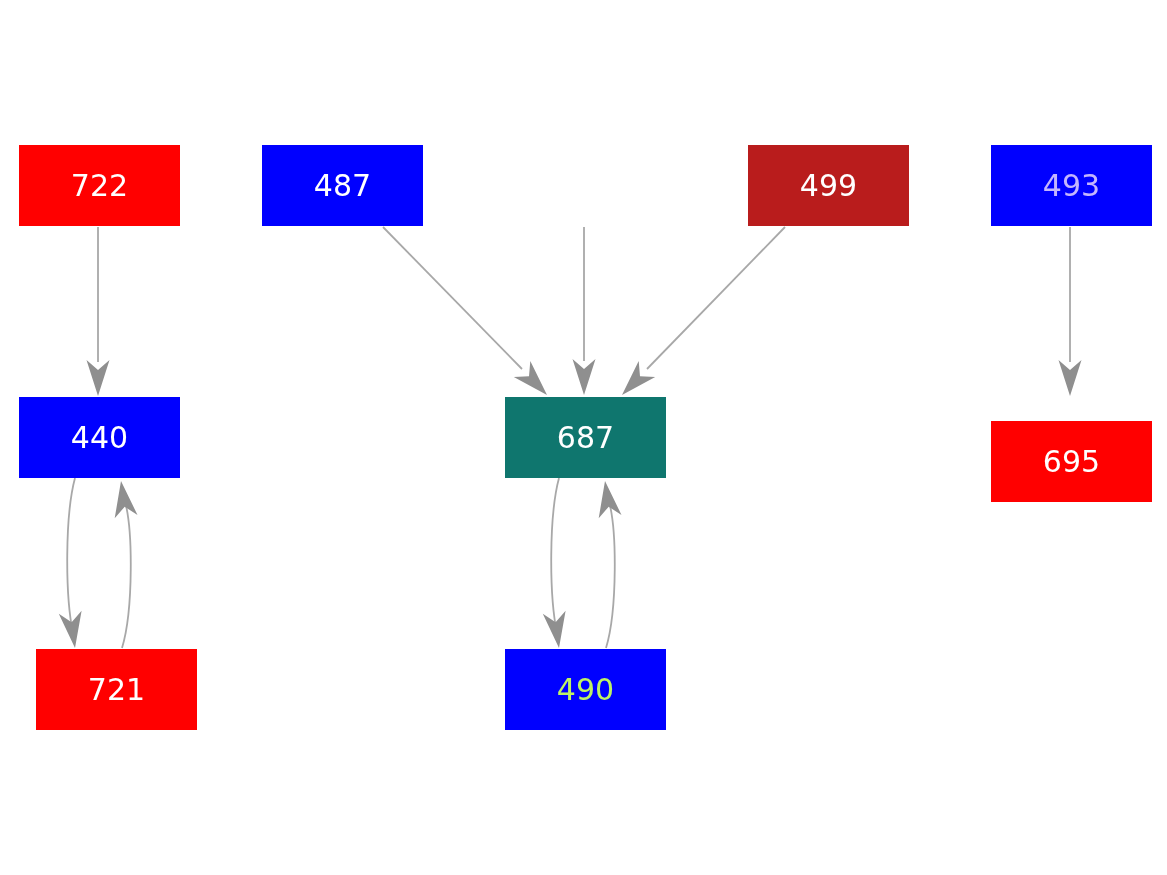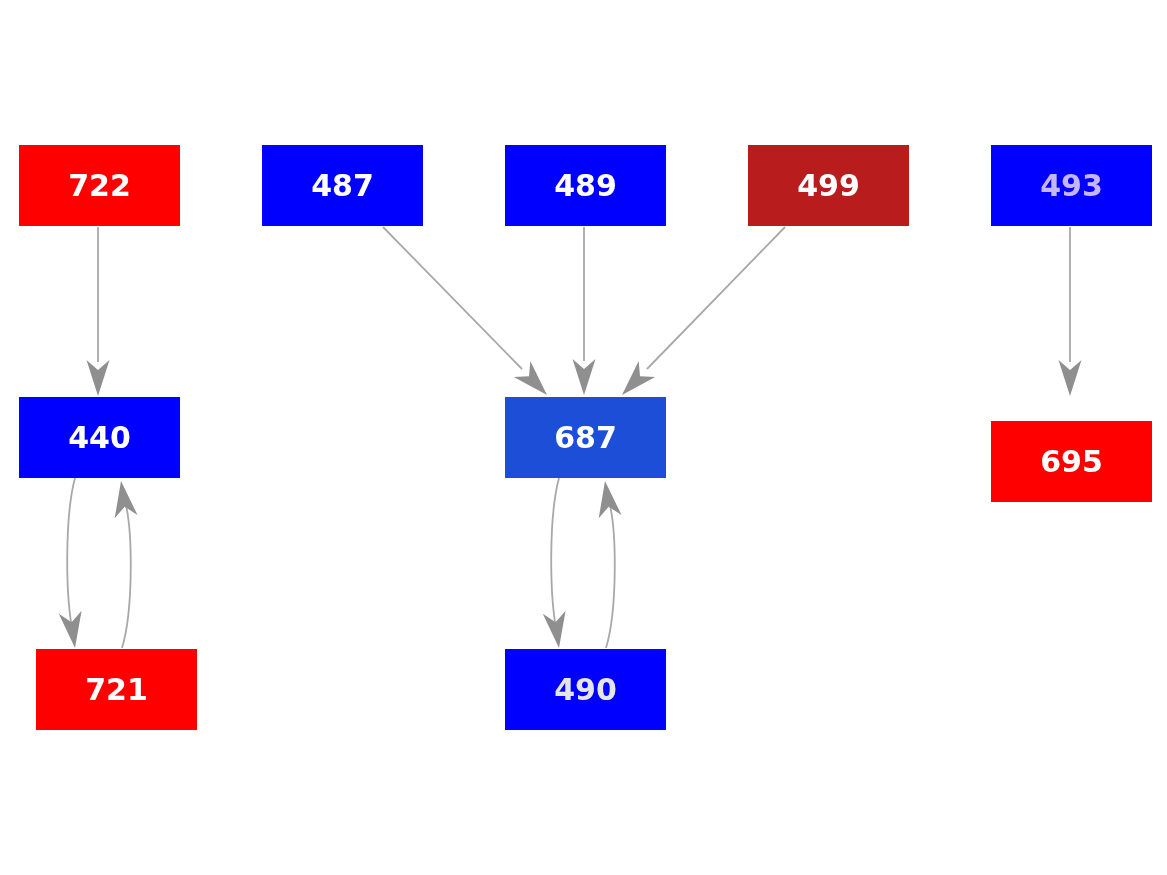--- a/index.html
+++ b/index.html
@@ -7,21 +7,20 @@
     padding: 0;
     background: #ffffff;
   }
   #canvas {
     position: relative;
     width: 1167px;
     height: 875px;
     background: #ffffff;
     overflow: hidden;
     font-family: "DejaVu Sans", sans-serif;
-    font-weight: bold;
   }
   #edge-layer {
     position: absolute;
     left: 0;
     top: 0;
   }
   #node-layer {
     position: absolute;
     left: 0;
     top: 0;
@@ -82,38 +81,35 @@
         <polygon points="605.0,481.0 621.5,515.0 608.7,506.7 598.7,518.3" fill="#8f8f8f"></polygon>
       </g>
     </svg>
   <div id="node-layer">
       <div class="node" style="left: 19px; top: 145px; width: 161px; height: 81px; background: rgb(255, 0, 0);">
         <span style="color: rgb(255, 255, 255);">722</span>
       </div>
       <div class="node" style="left: 262px; top: 145px; width: 161px; height: 81px; background: rgb(0, 0, 255); align-items: center;">
         <span style="color: rgb(255, 255, 255);">487</span>
       </div>
-      <div class="node" style="left: 505px; top: 145px; width: 161px; height: 81px; background: rgb(0, 0, 255);">
-        <span style="color: rgb(255, 255, 255);">489</span>
-      </div>
       <div class="node" style="left: 748px; top: 145px; width: 161px; height: 81px; background: #b91c1c;">
         <span style="color: rgb(255, 255, 255);">499</span>
       </div>
       <div class="node" style="left: 991px; top: 145px; width: 161px; height: 81px; background: rgb(0, 0, 255);">
         <span style="color: #c4b5fd;">493</span>
       </div>
       <div class="node" style="left: 19px; top: 397px; width: 161px; height: 81px; background: rgb(0, 0, 255);">
         <span style="color: rgb(255, 255, 255);">440</span>
       </div>
-      <div class="node" style="left: 505px; top: 397px; width: 161px; height: 81px; background: #1d4ed8;">
+      <div class="node" style="left: 505px; top: 397px; width: 161px; height: 81px; background: #0f766e;">
         <span style="color: rgb(255, 255, 255);">687</span>
       </div>
       <div class="node" style="left: 991px; top: 397px; width: 161px; height: 81px; background: rgb(255, 0, 0); margin-top: 24px;">
         <span style="color: rgb(255, 255, 255);">695</span>
       </div>
       <div class="node" style="left: 36px; top: 649px; width: 161px; height: 81px; background: rgb(255, 0, 0);">
         <span style="color: rgb(255, 255, 255);">721</span>
       </div>
       <div class="node" style="left: 505px; top: 649px; width: 161px; height: 81px; background: rgb(0, 0, 255);">
-        <span style="color: #e5e5e5;">490</span>
+        <span style="color: #bef264;">490</span>
       </div>
     </div>
 </div>
 
 </body></html>

